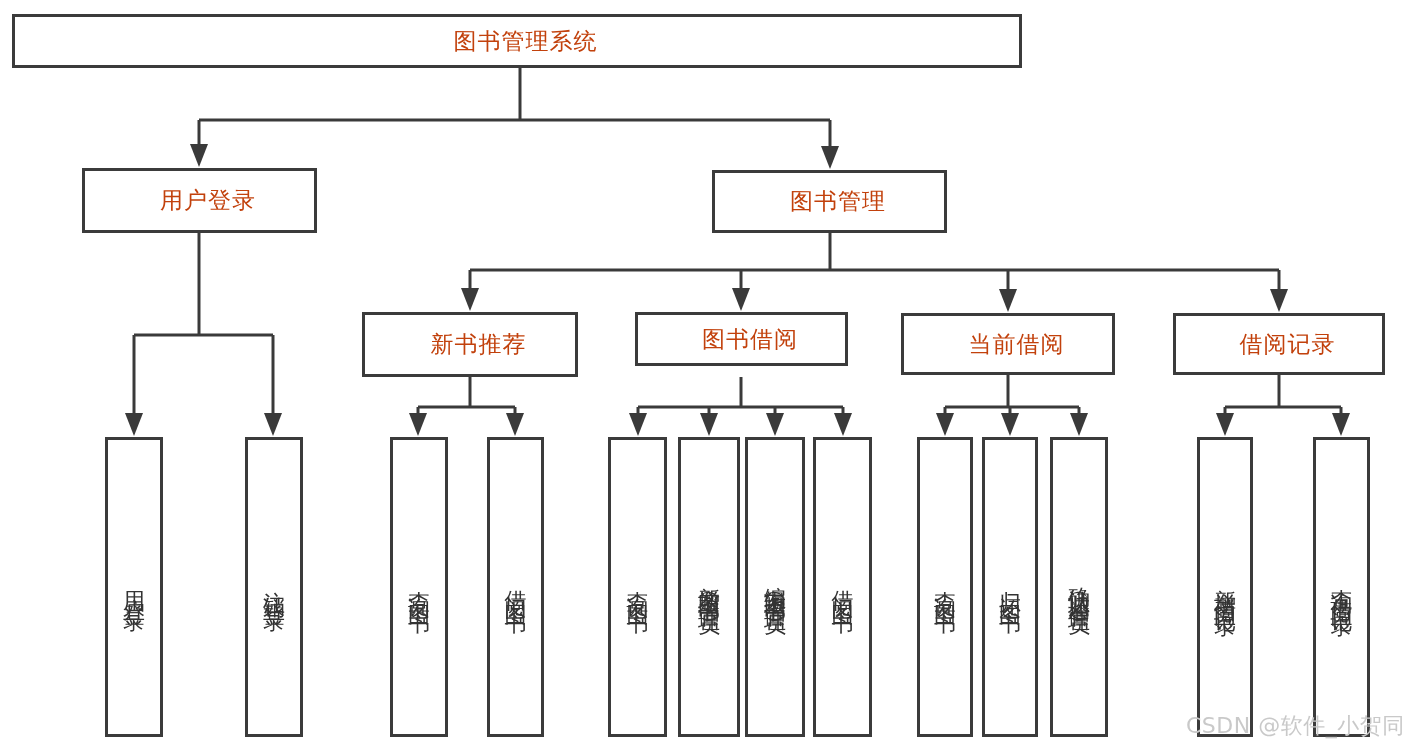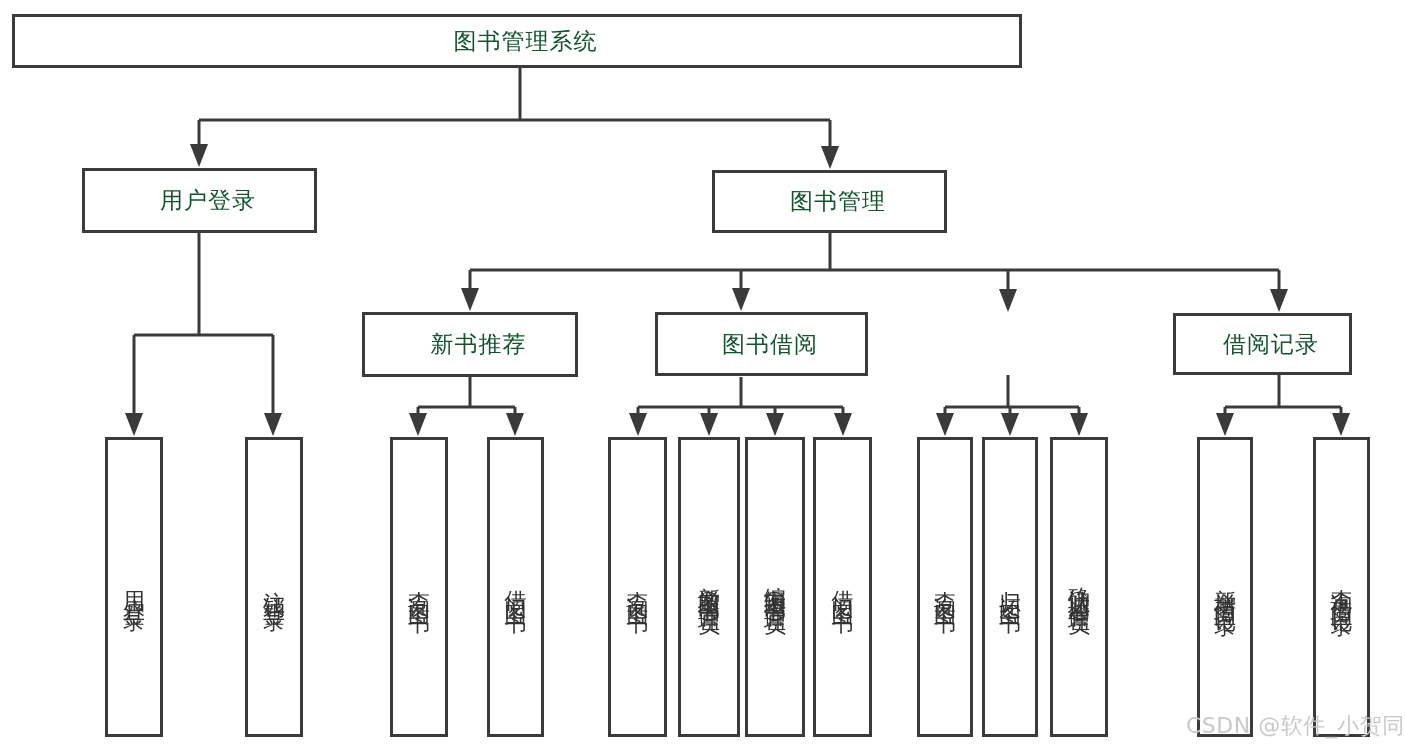--- a/index.html
+++ b/index.html
@@ -19,21 +19,21 @@
   }
   .hbox {
     position: absolute;
     box-sizing: border-box;
     border: 3px solid #3b3b3b;
     background: #ffffff;
     display: flex;
     align-items: center;
     justify-content: center;
     font-size: 23px;
-    color: #14532d;
+    color: #c2410c;
     z-index: 2;
     letter-spacing: 1px;
     padding-left: 17px;
   }
   .vbox {
     position: absolute;
     box-sizing: border-box;
     border: 3px solid #3b3b3b;
     background: #ffffff;
     display: flex;
@@ -127,24 +127,27 @@
   <div class="hbox" style="left:82px; top:168px; width:235px; height:65px;">
     <span>用户登录</span>
   </div>
   <div class="hbox" style="left:362px; top:312px; width:216px; height:65px;">
     <span>新书推荐</span>
   </div>
 
   <div class="hbox" style="left:712px; top:170px; width:235px; height:63px;">
     <span>图书管理</span>
   </div>
-  <div class="hbox" style="left:635px; top:312px; width:213px; height:64px;margin-left:20px;">
+  <div class="hbox" style="left:635px; top:312px; width:213px; height:54px;">
     <span>图书借阅</span>
   </div>
-  <div class="hbox" style="left:1173px; top:313px; width:179px; height:62px;">
+  <div class="hbox" style="left:901px; top:313px; width:214px; height:62px;">
+    <span>当前借阅</span>
+  </div>
+  <div class="hbox" style="left:1173px; top:313px; width:212px; height:62px;">
     <span>借阅记录</span>
   </div>
 
   <div class="vbox" style="left:105px; width:58px;">
     <span>用户登录</span>
   </div>
   <div class="vbox" style="left:245px; width:58px;">
     <span>注销登录</span>
   </div>
 

